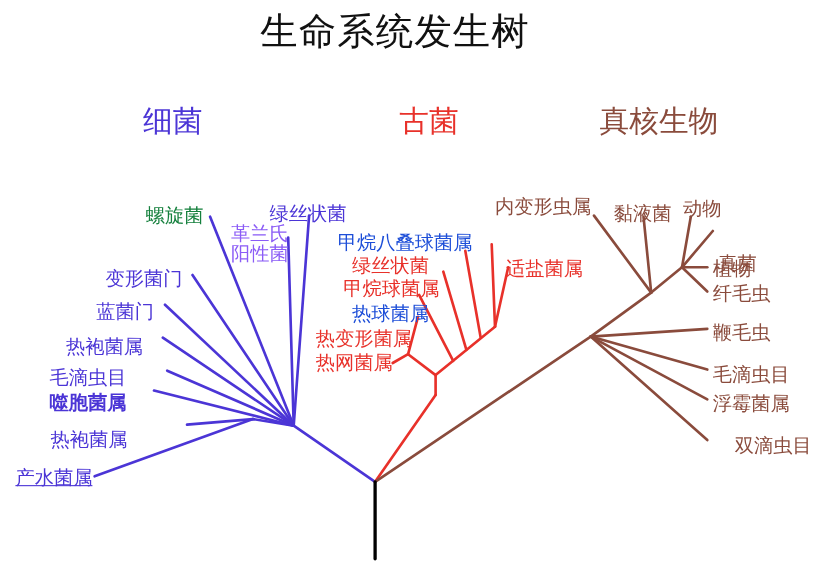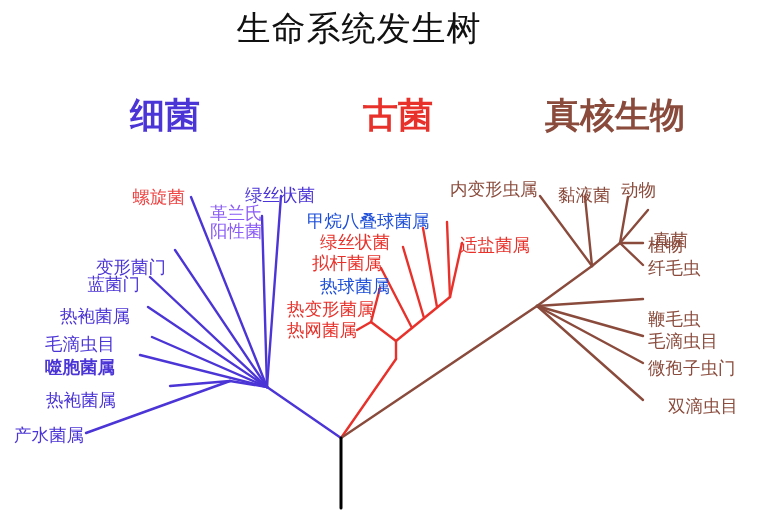--- a/index.html
+++ b/index.html
@@ -14,23 +14,22 @@
   .title{
     position:absolute;left:0;top:6px;width:718px;
     text-align:center;
     font-size:34px;
     color:#111111;
     letter-spacing:1px;
     font-family:Liberation Mono, monospace;
   }
   .domain-head{
     position:absolute;
-    font-size:35px;
+    font-size:27px;
     white-space:nowrap;
-    font-weight:bold;
   }
   .lbl{
     position:absolute;
     font-size:17.5px;
     white-space:nowrap;
     line-height:1.08;
   }
   .lbl.r{transform:translateX(-100%);}
   .lbl.two{line-height:1.05;}
   svg{display:block;}
@@ -88,43 +87,43 @@
       <line x1="341" y1="438" x2="341" y2="508" stroke="#000000" stroke-width="3"></line>
     </g>
 </svg>
 
 <div id="domain-heads">
     <div class="domain-head" style="left: 130px; top: 92px; color: rgb(75, 53, 214);">细菌</div>
     <div class="domain-head" style="left: 363px; top: 92px; color: rgb(232, 49, 42);">古菌</div>
     <div class="domain-head" style="left: 545px; top: 92px; color: rgb(138, 75, 60);">真核生物</div>
   </div>
 <div id="taxa-labels">
-    <div class="lbl r" style="left: 185px; top: 188px; color: #ef4444; ">螺旋菌</div>
+    <div class="lbl r" style="left: 185px; top: 188px; color: #15803d; ">螺旋菌</div>
     <div class="lbl two" style="left: 210px; top: 204px; color: #8b5cf6;">
       <div>革兰氏</div>
       <div>阳性菌</div>
     </div>
     <div class="lbl" style="left: 245px; top: 186px; color: rgb(75, 53, 214);">绿丝状菌</div>
-    <div class="lbl r" style="left: 166px; top: 258px; color: rgb(75, 53, 214); text-align: right;">变形菌门</div>
+    <div class="lbl r" style="left: 166px; top: 245px; color: rgb(75, 53, 214); text-align: right;">变形菌门</div>
     <div class="lbl r" style="left: 140px; top: 275px; color: rgb(75, 53, 214); text-align: right;">蓝菌门</div>
     <div class="lbl r" style="left: 130px; top: 307px; color: rgb(75, 53, 214); text-align: right;">热袍菌属</div>
     <div class="lbl r" style="left: 115px; top: 335px; color: rgb(75, 53, 214); text-align: right;">毛滴虫目</div>
     <div class="lbl r" style="left: 115px; top: 358px; color: rgb(75, 53, 214); text-align: right; font-weight: bold;">噬胞菌属</div>
     <div class="lbl r" style="left: 116px; top: 391px; color: rgb(75, 53, 214); text-align: right;">热袍菌属</div>
-    <div class="lbl r" style="left: 84px; top: 426px; color: rgb(75, 53, 214); text-align: right;">产水菌属</div>
+    <div class="lbl r" style="left: 84px; top: 426px; color: rgb(75, 53, 214); text-align: right; text-decoration: underline;">产水菌属</div>
     <div class="lbl" style="left: 307px; top: 212px; color: #1d4ed8;">甲烷八叠球菌属</div>
     <div class="lbl" style="left: 320px; top: 233px; color: rgb(232, 49, 42);">绿丝状菌</div>
-    <div class="lbl" style="left: 312px; top: 254px; color: rgb(232, 49, 42);">拟杆菌属</div>
+    <div class="lbl" style="left: 312px; top: 254px; color: rgb(232, 49, 42);">甲烷球菌属</div>
     <div class="lbl" style="left: 320px; top: 277px; color: #1d4ed8;">热球菌属</div>
     <div class="lbl" style="left: 287px; top: 300px; color: rgb(232, 49, 42);">热变形菌属</div>
     <div class="lbl" style="left: 287px; top: 321px; color: rgb(232, 49, 42);">热网菌属</div>
     <div class="lbl" style="left: 460px; top: 236px; color: rgb(232, 49, 42);">适盐菌属</div>
     <div class="lbl" style="left: 450px; top: 180px; color: rgb(138, 75, 60);">内变形虫属</div>
     <div class="lbl" style="left: 558px; top: 186px; color: rgb(138, 75, 60);">黏液菌</div>
     <div class="lbl" style="left: 621px; top: 181px; color: rgb(138, 75, 60);">动物</div>
     <div class="lbl" style="left: 653px; top: 203px; color: rgb(138, 75, 60); margin-top: 28px;">真菌</div>
     <div class="lbl" style="left: 648px; top: 236px; color: rgb(138, 75, 60);">植物</div>
     <div class="lbl" style="left: 648px; top: 259px; color: rgb(138, 75, 60);">纤毛虫</div>
-    <div class="lbl" style="left: 648px; top: 294px; color: rgb(138, 75, 60); margin-top: 16px;">鞭毛虫</div>
+    <div class="lbl" style="left: 648px; top: 294px; color: rgb(138, 75, 60);">鞭毛虫</div>
     <div class="lbl" style="left: 648px; top: 332px; color: rgb(138, 75, 60);">毛滴虫目</div>
-    <div class="lbl" style="left: 648px; top: 359px; color: rgb(138, 75, 60);">微孢子虫门</div>
+    <div class="lbl" style="left: 648px; top: 359px; color: rgb(138, 75, 60);">浮霉菌属</div>
     <div class="lbl" style="left: 668px; top: 397px; color: rgb(138, 75, 60);">双滴虫目</div>
   </div>
 
 </body></html>

